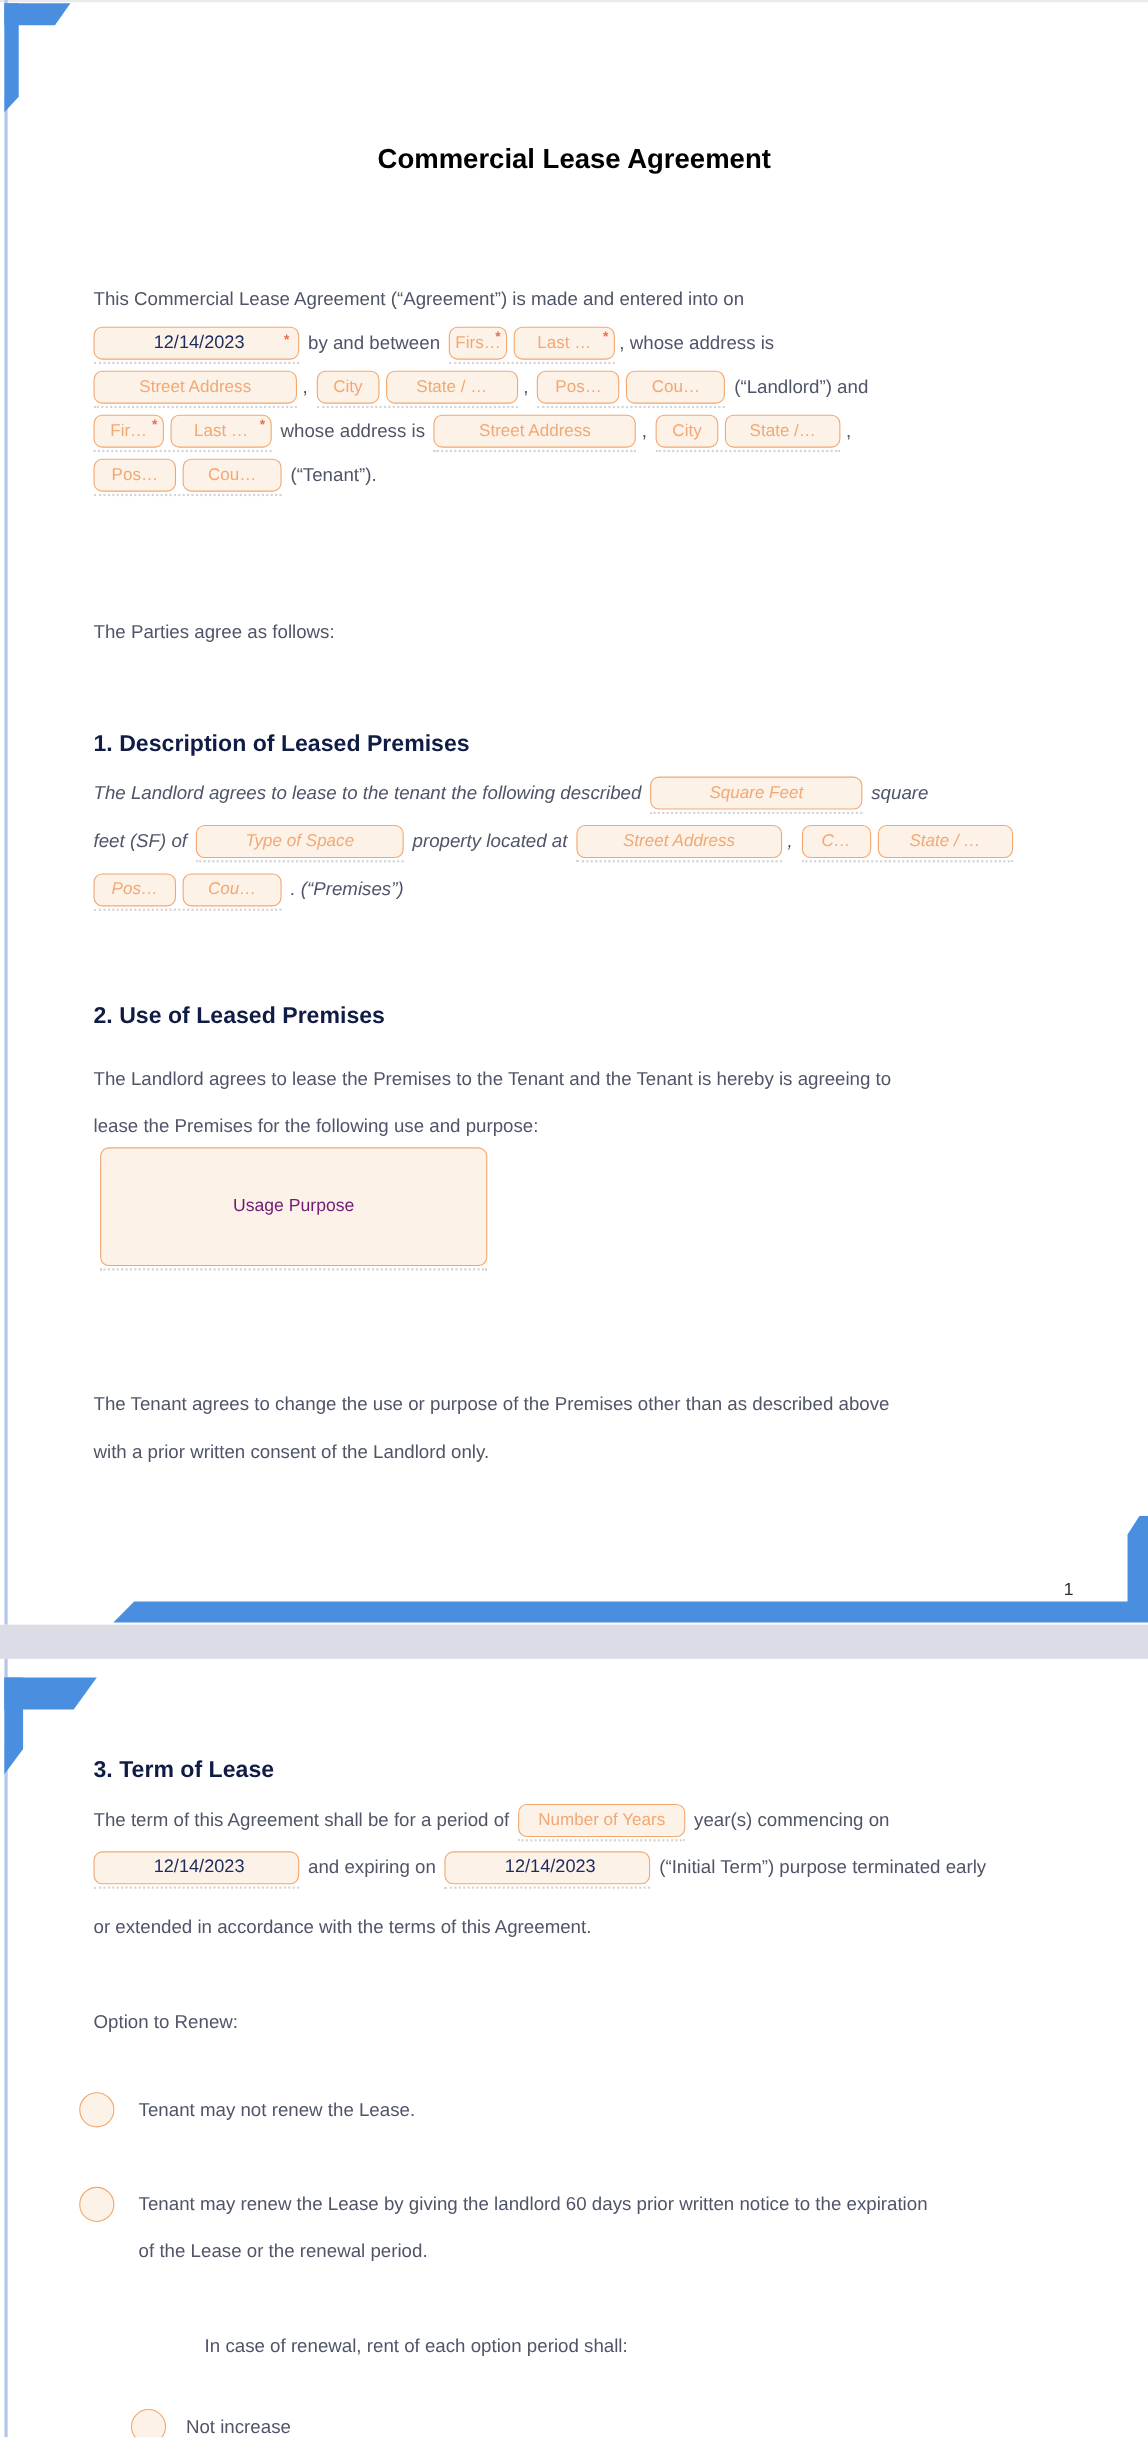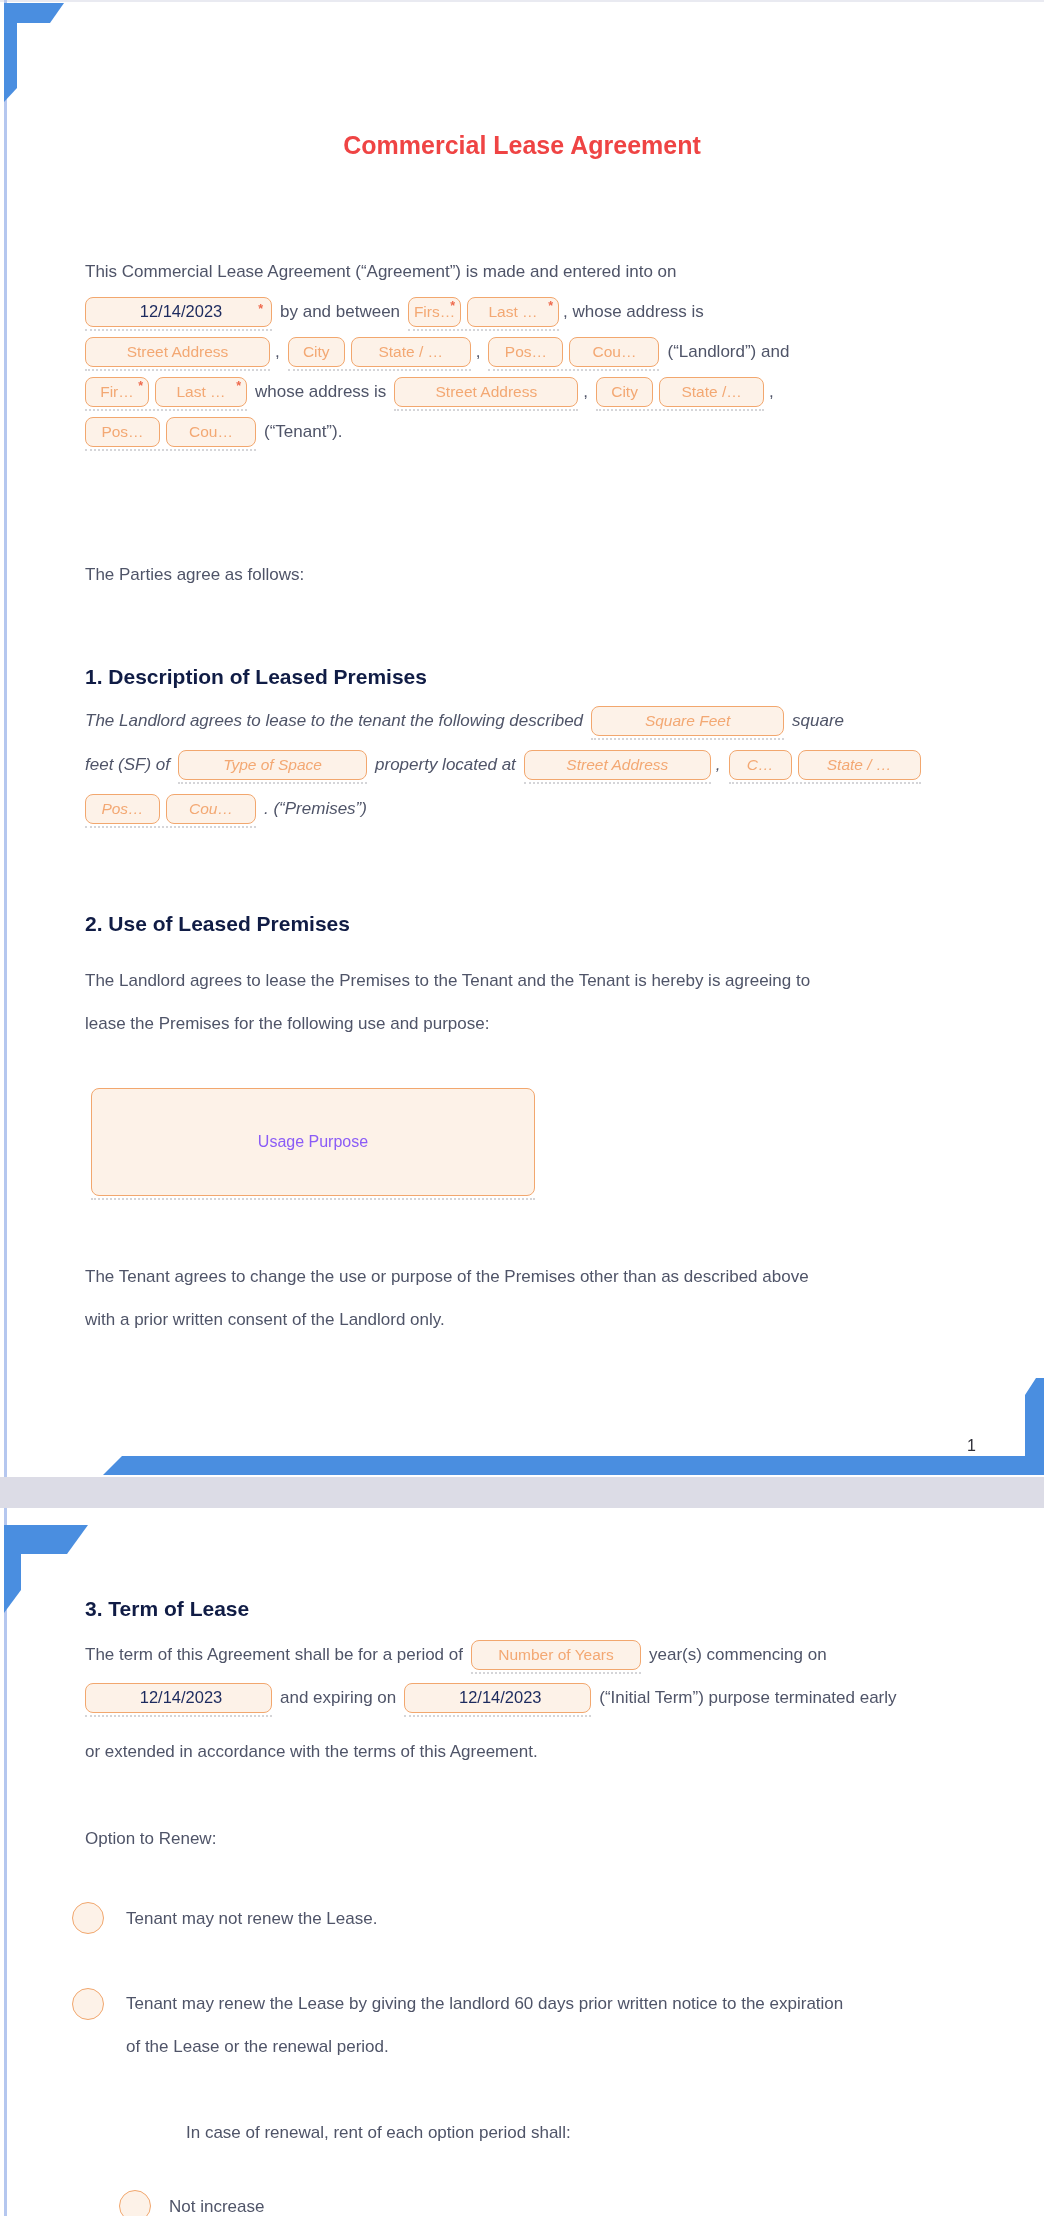--- a/index.html
+++ b/index.html
@@ -2,39 +2,39 @@
 <html><head>
 <meta charset="utf-8">
 <style>
   html,body{margin:0;padding:0;background:#ffffff;}
   .canvas{position:relative;width:1044px;height:2216px;overflow:hidden;background:#ffffff;
           font-family:"Liberation Sans","DejaVu Sans",sans-serif;}
   .abs{position:absolute;}
   .top-strip{left:0;top:0;width:1044px;height:2px;background:#e9eaf1;}
   .left-line{width:3px;background:#b5c7ef;}
   .gap{left:0;top:1477px;width:1044px;height:31px;background:#dcdce6;}
-  .title{left:0;top:131px;width:1044px;text-align:center;font-size:25px;font-weight:700;color:#ef4444;}
+  .title{left:0;top:131px;width:1044px;text-align:center;font-size:25px;font-weight:700;color:#000000;}
   .h2{font-size:21px;font-weight:700;color:#101c45;line-height:26px;}
   .bt{font-size:17px;color:#4f5468;line-height:24px;}
   .row{display:flex;align-items:center;white-space:nowrap;height:31px;margin-bottom:9px;}
   .row44{margin-bottom:13px;}
   .row .t{font-size:17px;color:#4f5468;margin-right:8px;}
   .row .comma{font-size:17px;color:#4f5468;margin-left:-3px;margin-right:8px;}
   .fw{display:inline-flex;gap:6px;border-bottom:2px dotted #d5d5d8;padding-bottom:2px;
       margin-right:8px;transform:translateY(2px);}
   .pill{box-sizing:border-box;height:30px;display:inline-flex;align-items:center;justify-content:center;
         position:relative;background:#fdf2e8;border:1.5px solid #f2a76e;border-radius:8px;
         color:#f3a873;font-size:15.5px;padding:0 8px;overflow:hidden;flex:none;}
   .pill.value{justify-content:center;color:#1c2a5e;font-size:16.5px;font-weight:500;padding-left:13px;}
   .pill .star{position:absolute;top:1px;right:5px;color:#ee6a4d;font-size:12.5px;font-weight:700;}
   .pill.value .star{top:4px;right:8px;}
   .usage-wrap{border-bottom:2px dotted #d5d5d8;padding-bottom:2px;display:inline-block;}
-  .usage-box{box-sizing:border-box;width:444px;height:108px;background:#fdf2e8;
+  .usage-box{box-sizing:border-box;width:352px;height:108px;background:#fdf2e8;
              border:1.5px solid #f2a76e;border-radius:8px;display:flex;align-items:center;
-             justify-content:center;color:#8b5cf6;font-size:16px;margin-top:45px;}
+             justify-content:center;color:#701a75;font-size:16px;}
   .radio-row{display:flex;align-items:center;}
   .radio-row.start{align-items:flex-start;}
   .radio{box-sizing:border-box;width:32px;height:32px;border-radius:50%;background:#fdf2e8;
          border:1.5px solid #f1a76e;flex:none;}
   .rlabel{font-size:17px;color:#4f5468;margin-left:22px;line-height:31px;white-space:nowrap;}
   .rlabel .l2{margin-top:12px;}
   .pagenum{font-size:16px;color:#2f2f38;}
   svg{display:block;}
 </style>
 </head>
@@ -217,21 +217,21 @@
   <svg class="abs" style="left:0;top:1508px;" width="100" height="115" viewBox="0 0 100 115">
     <polygon points="4,17 88,17 67,46 4,46" fill="#4a8ee0"></polygon>
     <polygon points="4,17 21,17 21,82 4,105" fill="#4a8ee0"></polygon>
   </svg>
 
   <div class="abs h2" style="left:85px;top:1596px;">3. Term of Lease</div>
 
   <div class="abs row" style="left:85px;top:1639px;">
     <span class="t">The term of this Agreement shall be for a period of</span>
     <span class="fw">
-        <span class="pill" style="width:170px;">
+        <span class="pill" style="width:152px;">
           <span>Number of Years</span>
         </span>
       </span>
     <span class="t">year(s) commencing on</span>
   </div>
   <div class="abs row" style="left:85px;top:1682px;">
     <span class="fw">
         <span class="pill value" style="width:187px;">
           <span>12/14/2023</span>
         </span>

